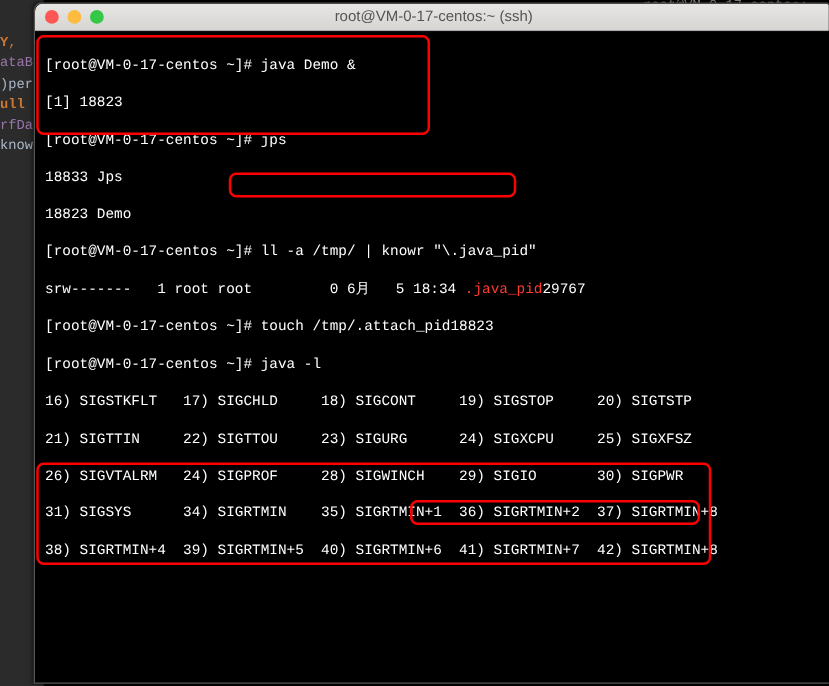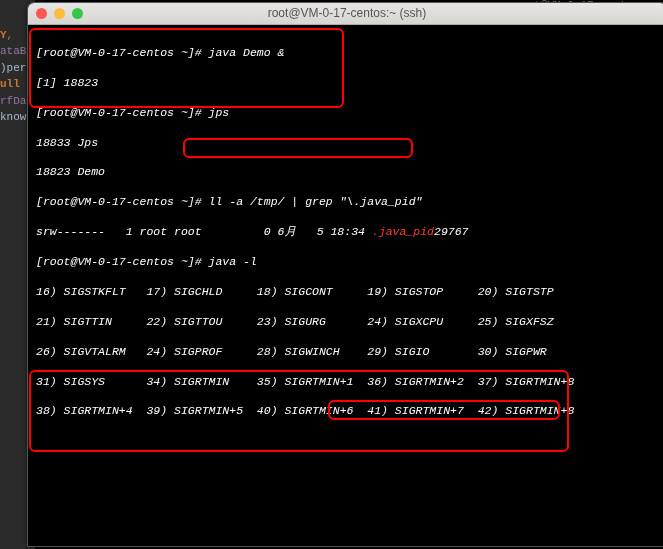--- a/index.html
+++ b/index.html
@@ -74,21 +74,21 @@
     color: #555;
     font-size: 12px;
     font-family: -apple-system, "Lucida Grande", sans-serif;
   }
   .term-body {
     padding: 6px 8px;
     color: #fff;
     white-space: pre;
     position: relative;
   }
-  .line { white-space: pre; font-style: italic; }
+  .line { white-space: pre; }
   .red-file { color: #ff3b30; }
   .hilite-box {
     position: absolute;
     border: 2px solid #ff0000;
     border-radius: 6px;
     pointer-events: none;
   }
 </style>
 </head>
 <body>
@@ -114,22 +114,23 @@
     </div>
     <div class="title-text">root@VM-0-17-centos:~ (ssh)</div>
   </div>
 
   <div class="term-body">
 <div class="line"><span>[root@VM-0-17-centos ~]#</span><span> java Demo &amp;</span></div>
 <div class="line">[1] 18823</div>
 <div class="line"><span>[root@VM-0-17-centos ~]#</span><span> jps</span></div>
 <div class="line">18833 Jps</div>
 <div class="line">18823 Demo</div>
-<div class="line"><span>[root@VM-0-17-centos ~]#</span><span> ll -a /tmp/ | grep "\.java_pid"</span></div>
+<div class="line"><span>[root@VM-0-17-centos ~]#</span><span> ll -a /tmp/ | knowr "\.java_pid"</span></div>
 <div class="line"><span>srw-------   1 root root         0 6月   5 18:34 </span><span class="red-file">.java_pid</span><span>29767</span></div>
+<div class="line"><span>[root@VM-0-17-centos ~]#</span><span> touch /tmp/.attach_pid18823</span></div>
 <div class="line"><span>[root@VM-0-17-centos ~]#</span><span> java -l</span></div>
 <div class="line">16) SIGSTKFLT   17) SIGCHLD     18) SIGCONT     19) SIGSTOP     20) SIGTSTP</div>
 <div class="line">21) SIGTTIN     22) SIGTTOU     23) SIGURG      24) SIGXCPU     25) SIGXFSZ</div>
 <div class="line">26) SIGVTALRM   24) SIGPROF     28) SIGWINCH    29) SIGIO       30) SIGPWR</div>
 <div class="line">31) SIGSYS      34) SIGRTMIN    35) SIGRTMIN+1  36) SIGRTMIN+2  37) SIGRTMIN+8</div>
 <div class="line">38) SIGRTMIN+4  39) SIGRTMIN+5  40) SIGRTMIN+6  41) SIGRTMIN+7  42) SIGRTMIN+8</div>
 
 
 
 

